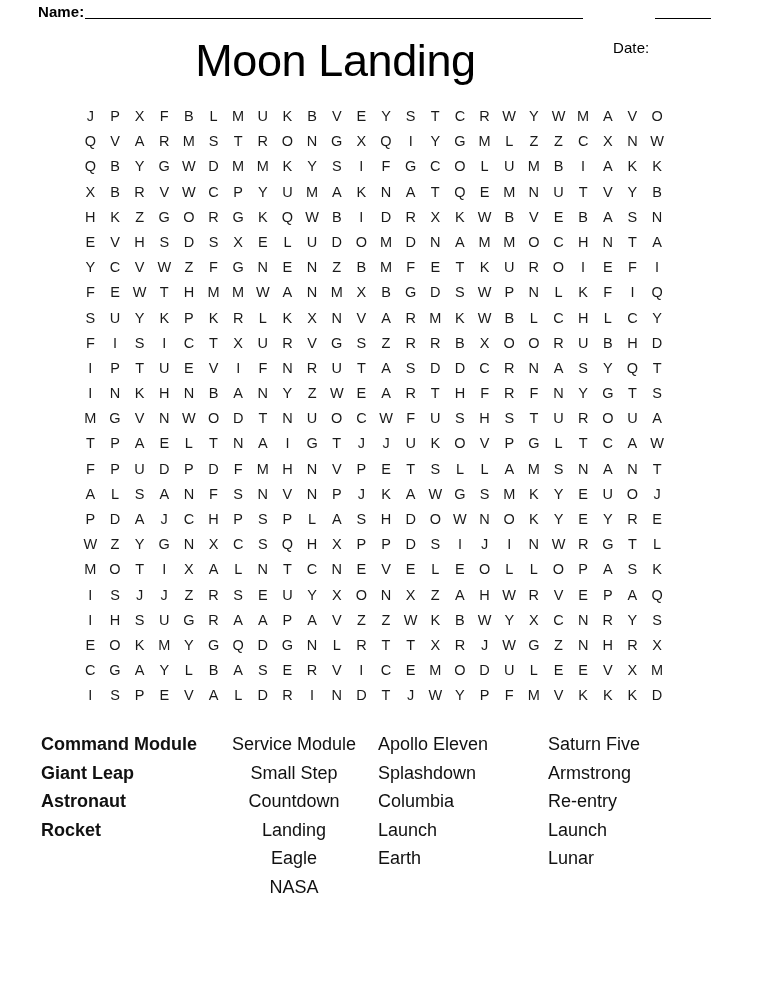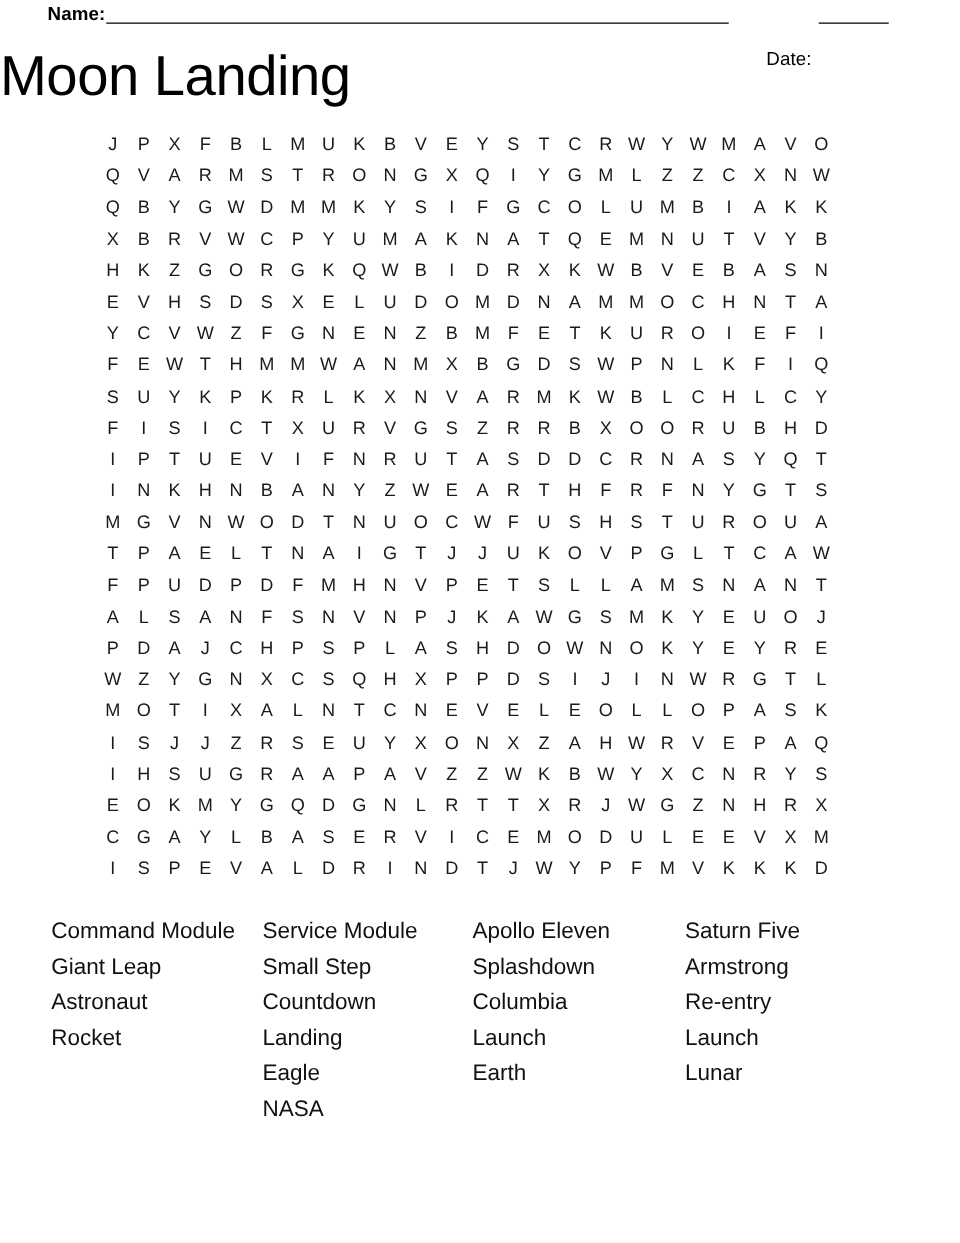--- a/index.html
+++ b/index.html
@@ -58,25 +58,27 @@
     height: 0;
     border-bottom: 1.5px solid #000;
   }
 
   
   .title {
     position: absolute;
     top: 32px;
     left: 0px;
     width: 627px;
+    text-align: center;
     font-size: 45px;
     font-weight: 400;
     letter-spacing: -0.4px;
     line-height: 58px;
     white-space: nowrap;
+    padding-left: 22px;
   }
 
   
   .grid {
     position: absolute;
     left: 78px;
     top: 104px;
     width: 616px;
   }
   .grid-row {
@@ -99,22 +101,22 @@
     position: absolute;
     left: 0px;
     top: 730px;
     width: 768px;
     display: flex;
   }
   .word-col {
     display: flex;
     flex-direction: column;
   }
-  .word-col-1 { margin-left: 41px; width: 169px; }
-  .word-col-2 { width: 168px; }
+  .word-col-1 { margin-left: 41px; width: 169px; font-weight: bold; }
+  .word-col-2 { width: 168px; text-align: center; }
   .word-col-3 { width: 170px; }
   .word-col-4 { width: 170px; }
   .word-item {
     font-size: 18px;
     line-height: 28.6px;
     height: 28.6px;
     white-space: nowrap;
     color: #111111;
   }
 </style>

